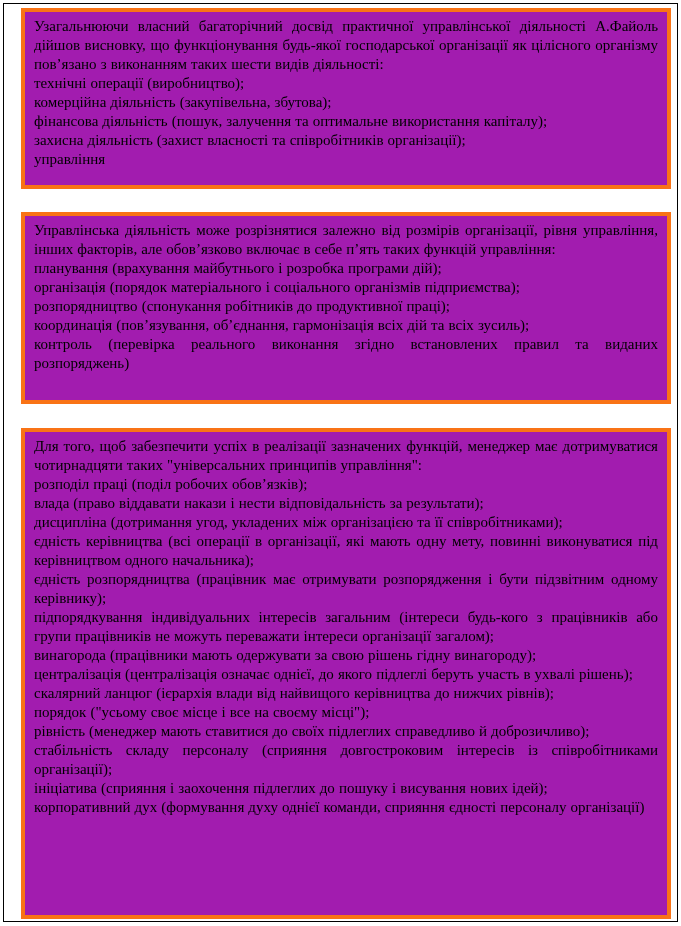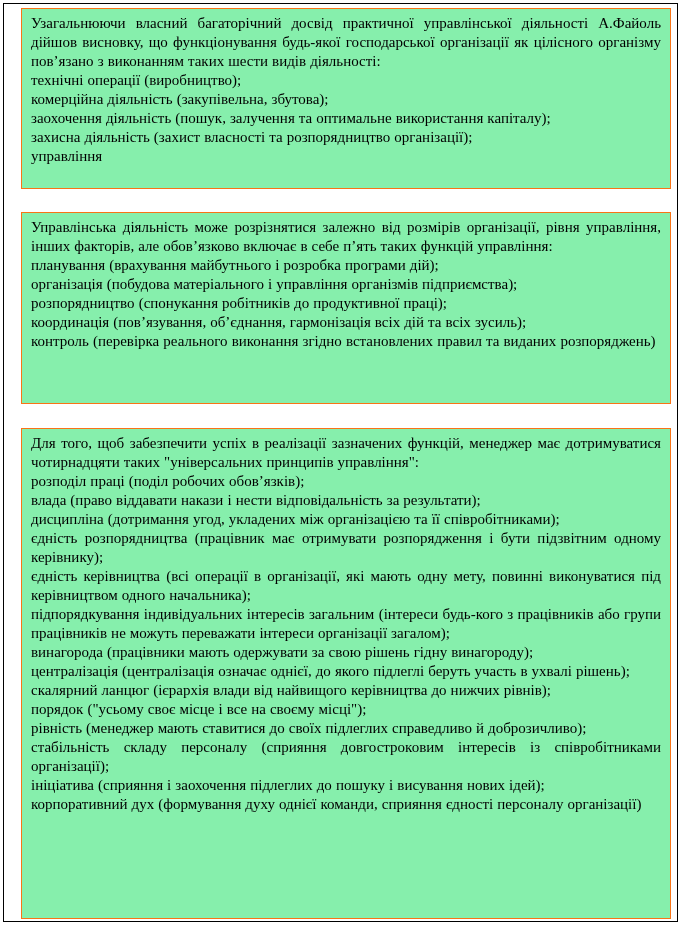--- a/index.html
+++ b/index.html
@@ -23,23 +23,23 @@
     right: 3px;
     bottom: 4px;
     border: 1px solid #000000;
     pointer-events: none;
   }
   .textbox {
     position: absolute;
     left: 21px;
     width: 650px;
     box-sizing: border-box;
-    border: 1px solid #f97316;
+    border: 4px solid #f97316;
     padding: 5px 9px 6px 9px;
-    background: #86efac;
+    background: #a21caf;
     font-size: 15px;
     line-height: 19px;
   }
   .textbox .line {
     text-align: justify;
     word-spacing: 0.02em;
   }
   .box-1 { top: 8px;   min-height: 181px; }
   .box-2 { top: 212px; min-height: 192px; }
   .box-3 { top: 428px; min-height: 491px; }
@@ -47,41 +47,41 @@
 </head>
 <body>
 
 <div class="page">
   <div class="frame"></div>
 
   <div class="textbox box-1">
       <div class="line">Узагальнюючи власний багаторічний досвід практичної управлінської діяльності А.Файоль дійшов висновку, що функціонування будь-якої господарської організації як цілісного організму пов’язано з виконанням таких шести видів діяльності:</div>
       <div class="line">технічні операції (виробництво);</div>
       <div class="line">комерційна діяльність (закупівельна, збутова);</div>
-      <div class="line">заохочення діяльність (пошук, залучення та оптимальне використання капіталу);</div>
-      <div class="line">захисна діяльність (захист власності та розпорядництво організації);</div>
+      <div class="line">фінансова діяльність (пошук, залучення та оптимальне використання капіталу);</div>
+      <div class="line">захисна діяльність (захист власності та співробітників організації);</div>
       <div class="line">управління</div>
     </div>
 
   <div class="textbox box-2">
       <div class="line">Управлінська діяльність може розрізнятися залежно від розмірів організації, рівня управління, інших факторів, але обов’язково включає в себе п’ять таких функцій управління:</div>
       <div class="line">планування (врахування майбутнього і розробка програми дій);</div>
-      <div class="line">організація (побудова матеріального і управління організмів підприємства);</div>
+      <div class="line">організація (порядок матеріального і соціального організмів підприємства);</div>
       <div class="line">розпорядництво (спонукання робітників до продуктивної праці);</div>
       <div class="line">координація (пов’язування, об’єднання, гармонізація всіх дій та всіх зусиль);</div>
       <div class="line">контроль (перевірка реального виконання згідно встановлених правил та виданих розпоряджень)</div>
     </div>
 
   <div class="textbox box-3">
       <div class="line">Для того, щоб забезпечити успіх в реалізації зазначених функцій, менеджер має дотримуватися чотирнадцяти таких "універсальних принципів управління":</div>
       <div class="line">розподіл праці (поділ робочих обов’язків);</div>
       <div class="line">влада (право віддавати накази і нести відповідальність за результати);</div>
       <div class="line">дисципліна (дотримання угод, укладених між організацією та її співробітниками);</div>
+      <div class="line">єдність керівництва (всі операції в організації, які мають одну мету, повинні виконуватися під керівництвом одного начальника);</div>
       <div class="line">єдність розпорядництва (працівник має отримувати розпорядження і бути підзвітним одному керівнику);</div>
-      <div class="line">єдність керівництва (всі операції в організації, які мають одну мету, повинні виконуватися під керівництвом одного начальника);</div>
       <div class="line">підпорядкування індивідуальних інтересів загальним (інтереси будь-кого з працівників або групи працівників не можуть переважати інтереси організації загалом);</div>
       <div class="line">винагорода (працівники мають одержувати за свою рішень гідну винагороду);</div>
       <div class="line">централізація (централізація означає однієї, до якого підлеглі беруть участь в ухвалі рішень);</div>
       <div class="line">скалярний ланцюг (ієрархія влади від найвищого керівництва до нижчих рівнів);</div>
       <div class="line">порядок ("усьому своє місце і все на своєму місці");</div>
       <div class="line">рівність (менеджер мають ставитися до своїх підлеглих справедливо й доброзичливо);</div>
       <div class="line">стабільність складу персоналу (сприяння довгостроковим інтересів із співробітниками організації);</div>
       <div class="line">ініціатива (сприяння і заохочення підлеглих до пошуку і висування нових ідей);</div>
       <div class="line">корпоративний дух (формування духу однієї команди, сприяння єдності персоналу організації)</div>
     </div>

